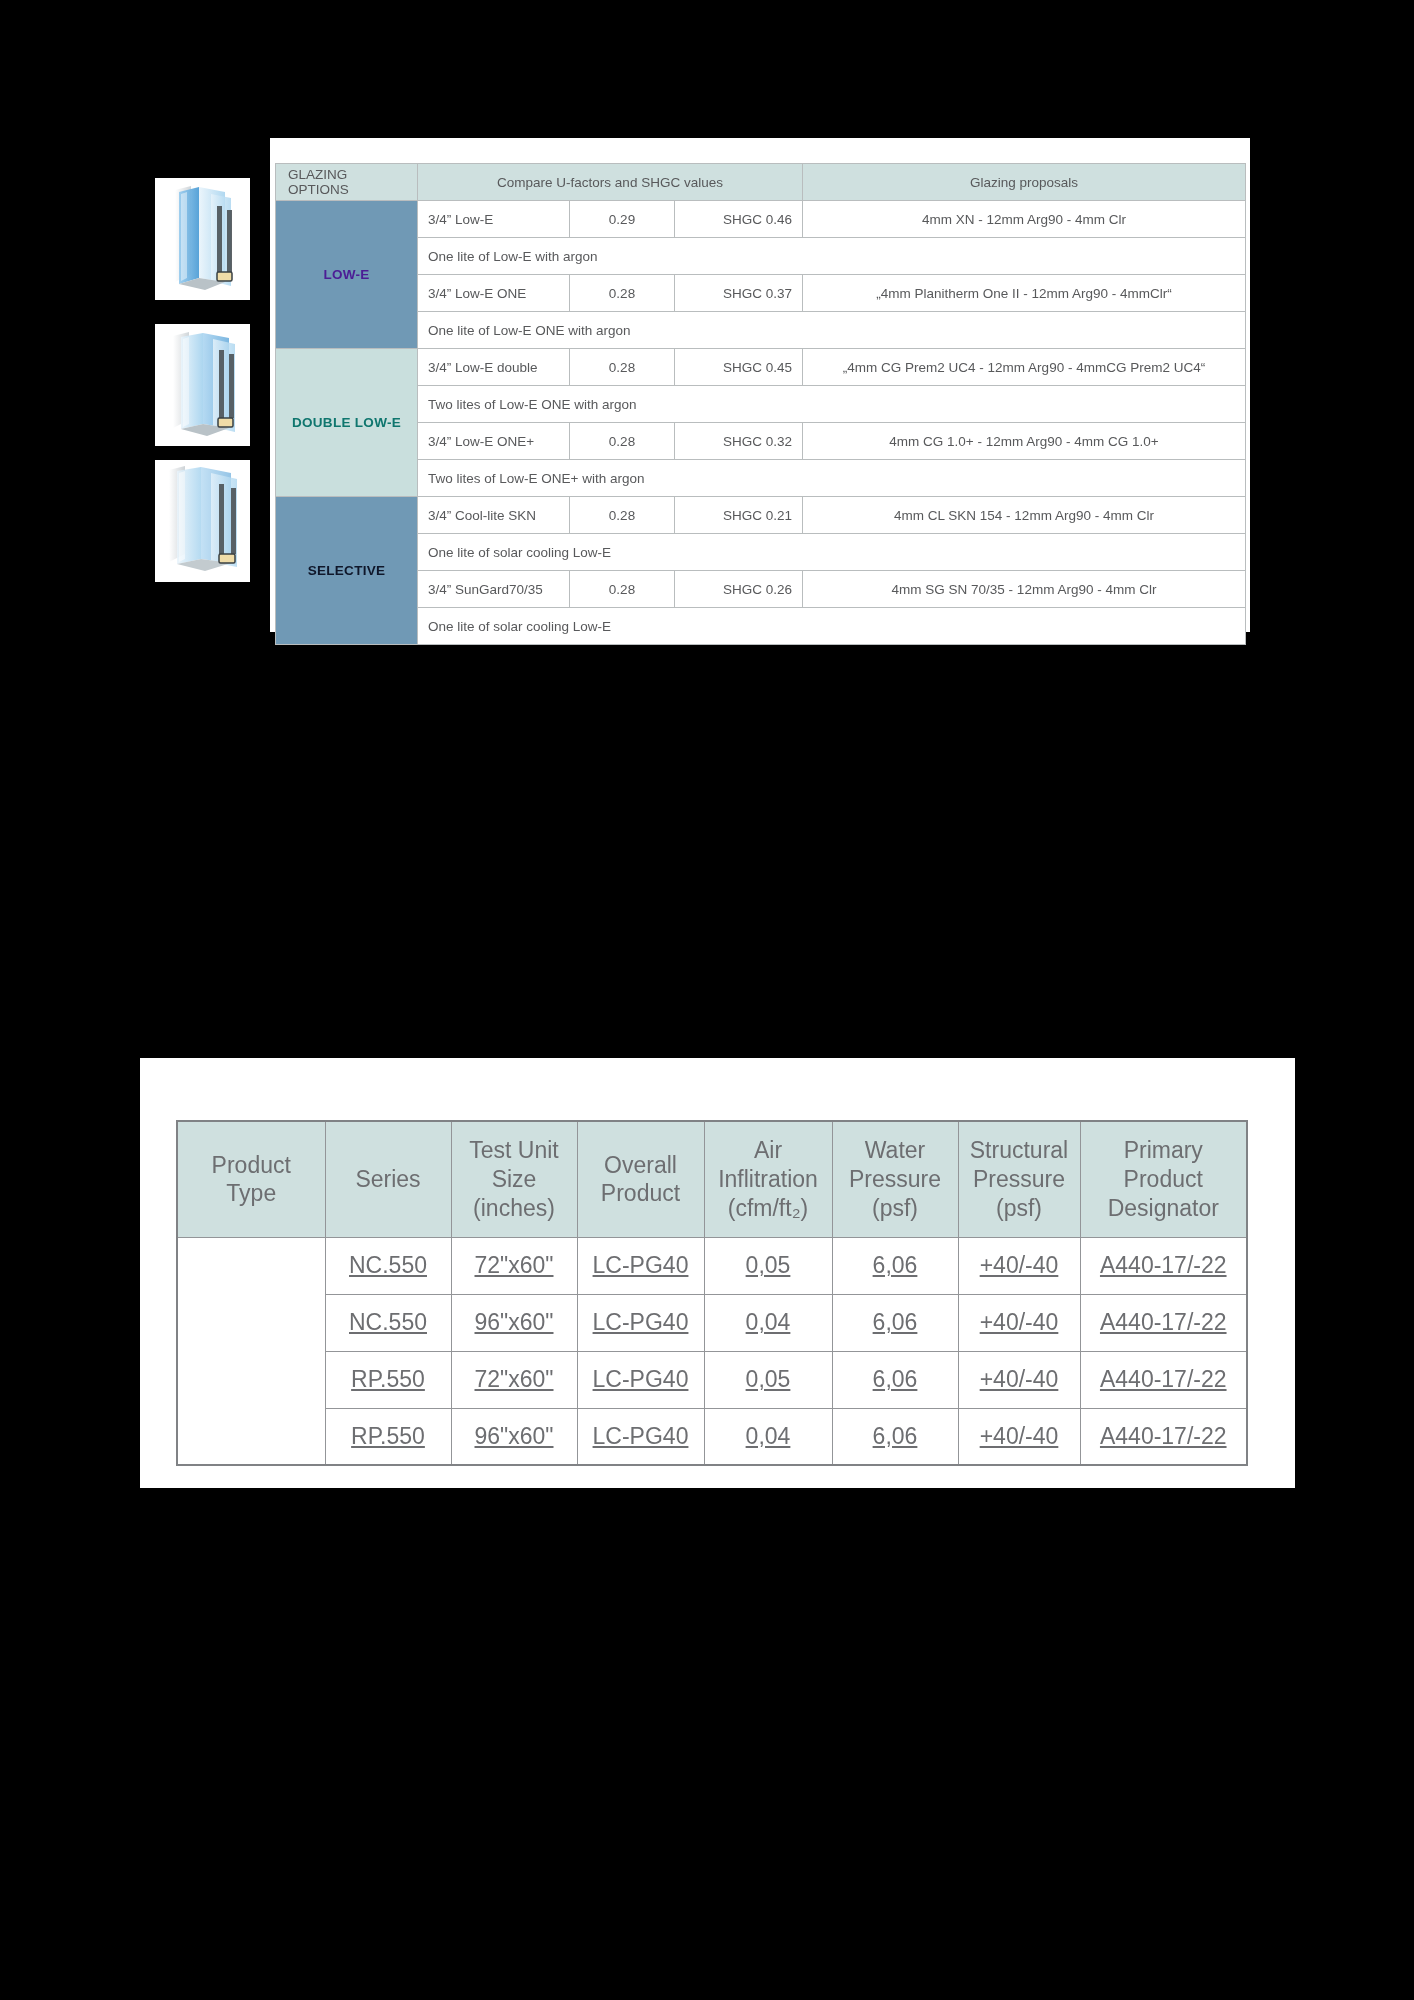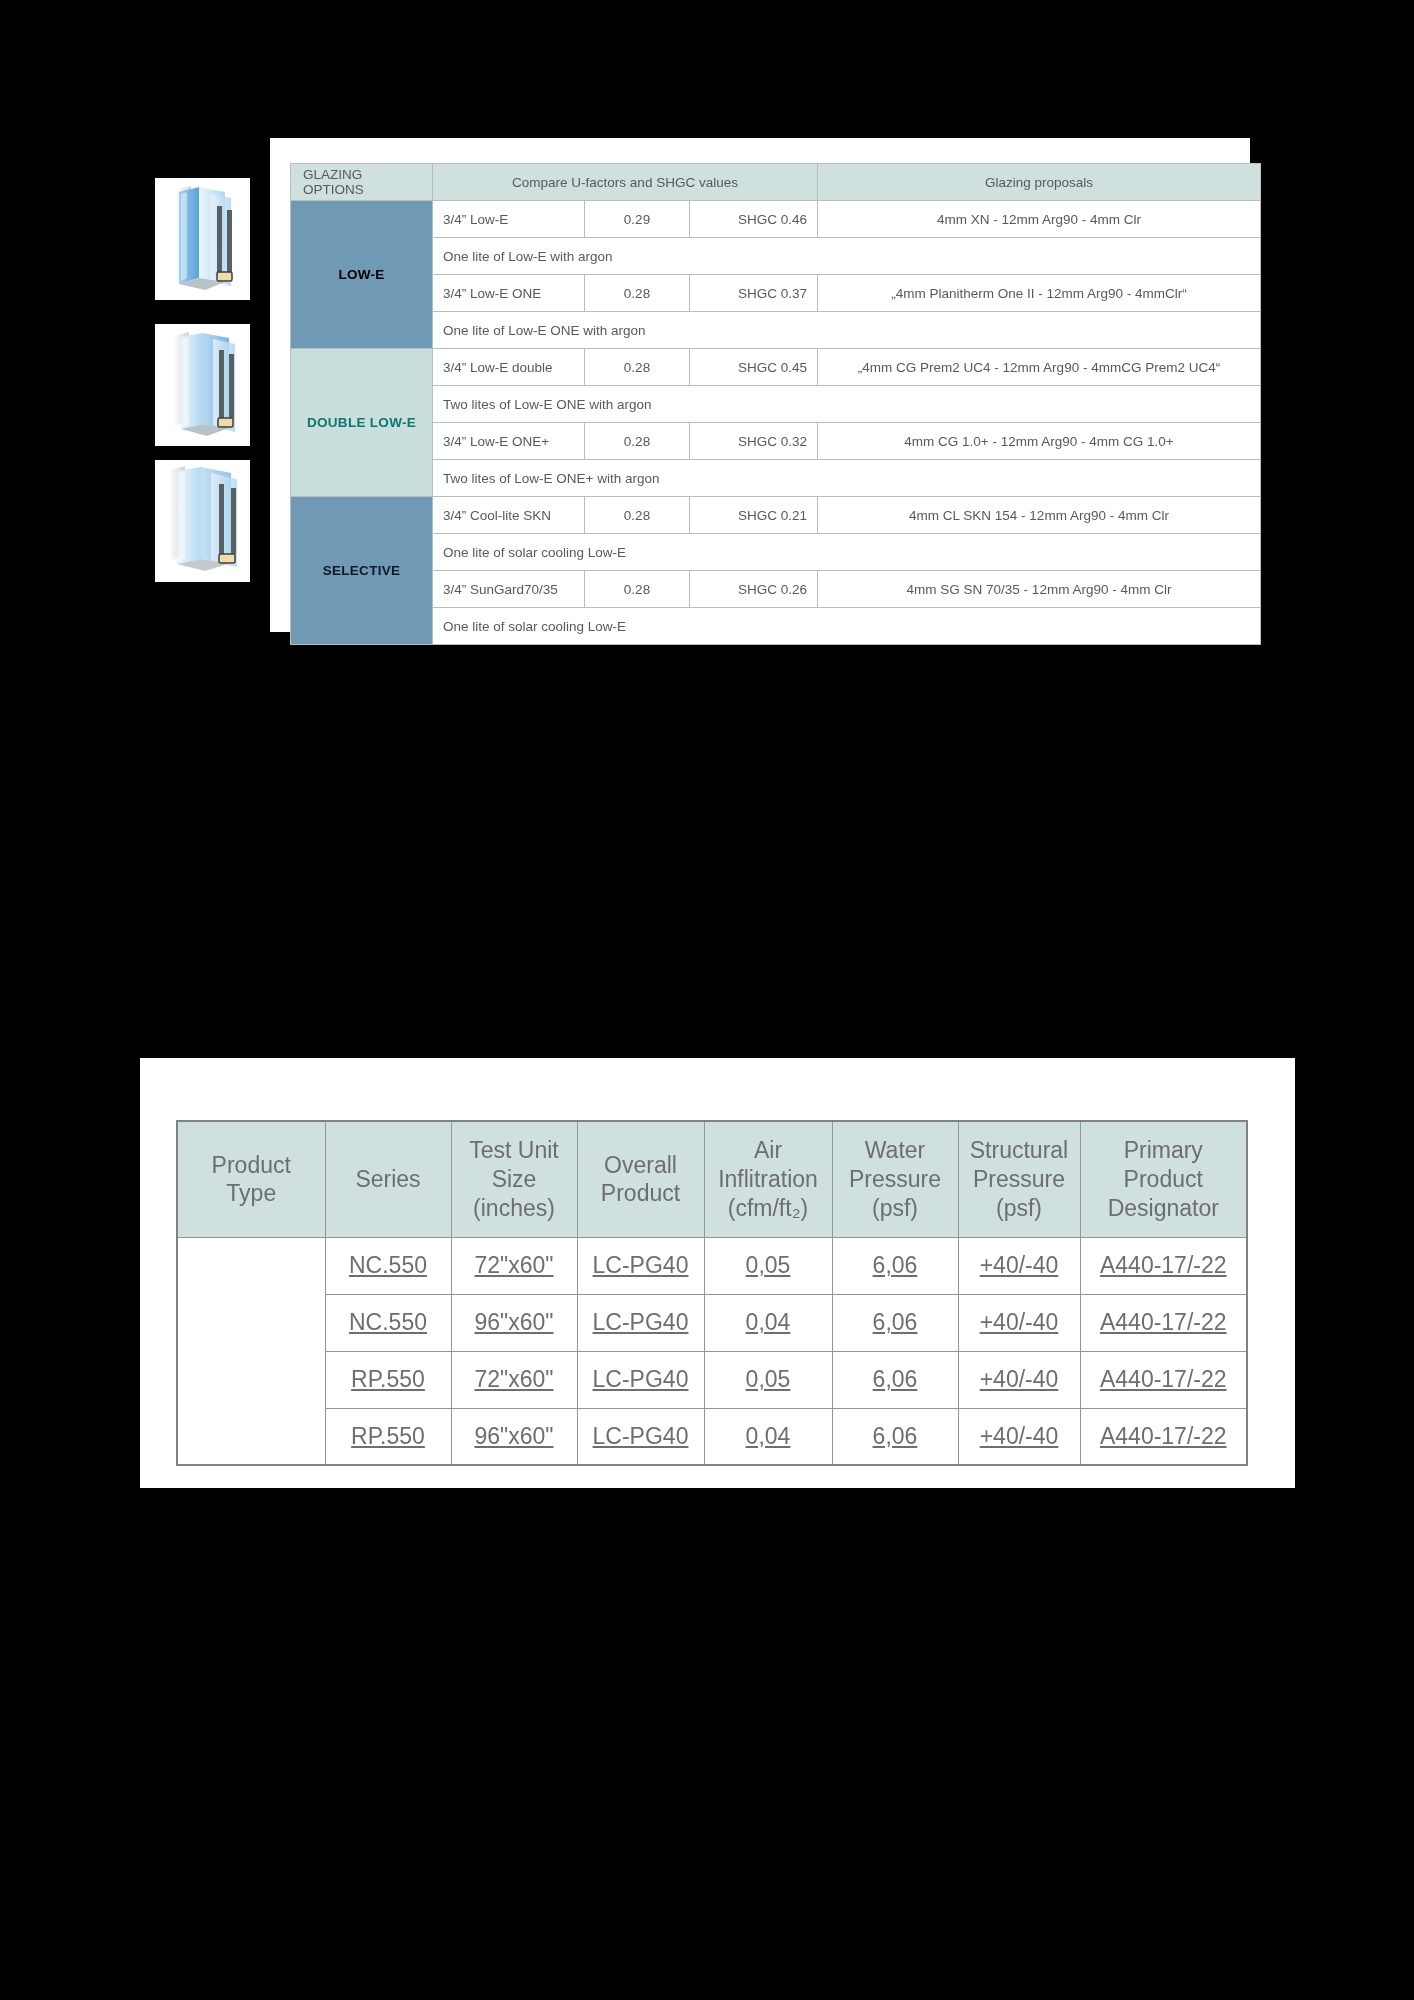--- a/index.html
+++ b/index.html
@@ -33,21 +33,21 @@
 
   .pane-art{ position:absolute; inset:0; }
   .pane-art svg{ display:block; width:100%; height:100%; }
 
   
   #glazing-table-wrap{
     position:absolute;
     left:115px; top:0;
     width:980px; height:494px;
     background:#ffffff;
-    padding:25px 5px 25px 20px;
+    padding:25px 5px 25px 5px;
   }
   table.glz{
     border-collapse:collapse;
     width:970px;
     table-layout:fixed;
     margin:0 auto;
   }
   table.glz td{
     border:1px solid #b9bdbe;
     font-size:13.5px;
@@ -64,21 +64,21 @@
     text-align:center;
     height:37px;
   }
   td.glz-head.left{ text-align:left; padding-left:12px; }
   td.cat{
     text-align:center;
     font-weight:bold;
     font-size:13.5px;
     letter-spacing:.3px;
   }
-  td.cat.lowe     { background:#7099b5 !important; color:#000000; }
+  td.cat.lowe     { background:#7099b5 !important; color:#4c1d95; }
   td.cat.double   { background:#c9dfdd !important; color:#0f766e; }
   td.cat.selective{ background:#7099b5 !important; color:#0f172a; }
   td.num{ text-align:center; }
   td.shgc{ text-align:right; }
   td.prop{ text-align:center; }
   td.note{ text-align:left; }
 
   
   #perf-section{
     position:absolute;

